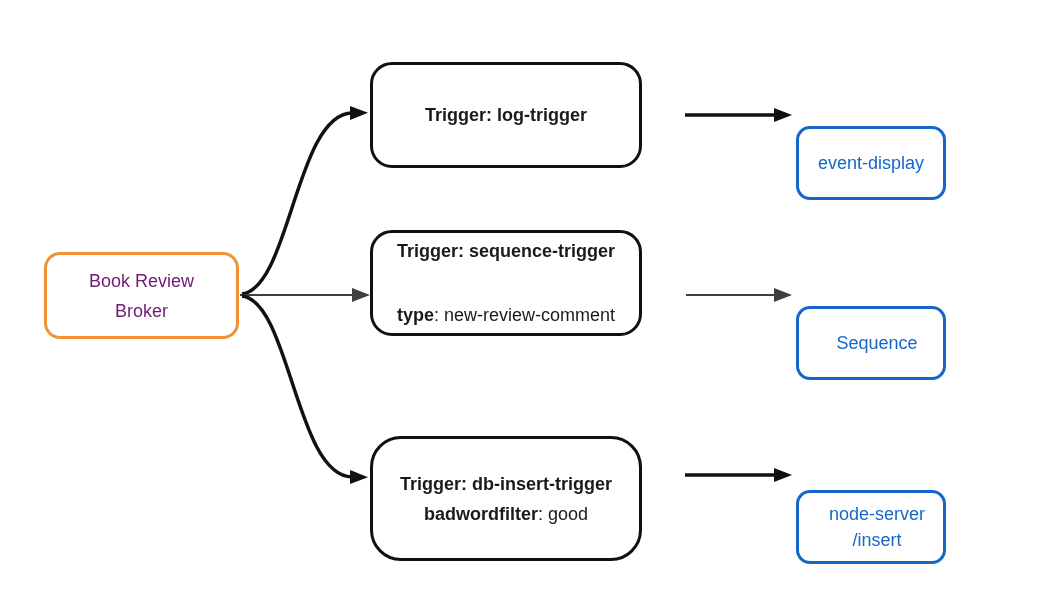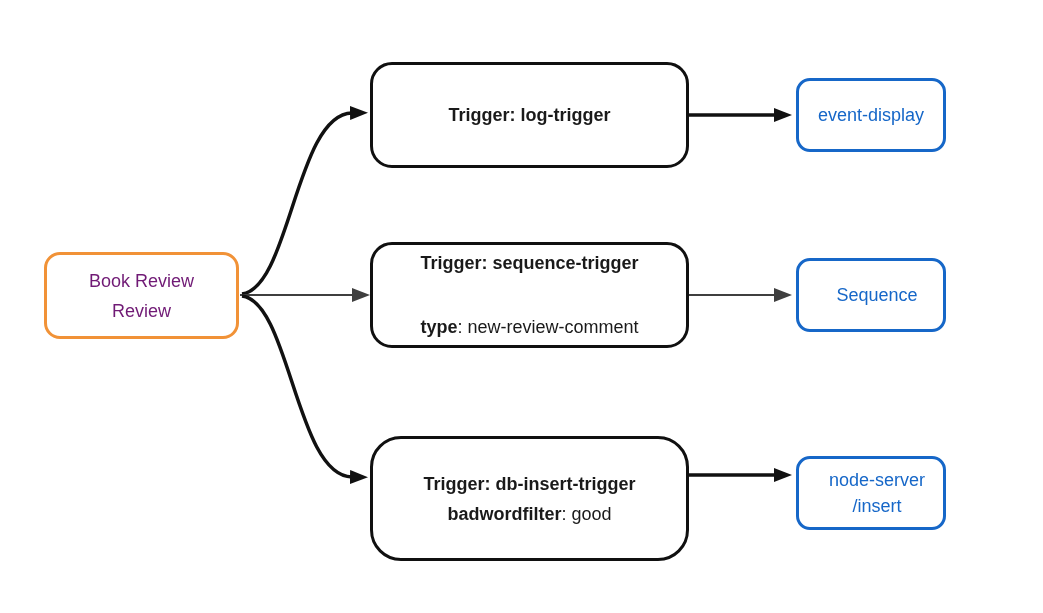--- a/index.html
+++ b/index.html
@@ -17,37 +17,37 @@
     position:absolute;box-sizing:border-box;background:#ffffff;
     display:flex;flex-direction:column;align-items:center;justify-content:center;
     text-align:center;
   }
   .broker{
     left:44px;top:252px;width:195px;height:87px;
     border:3px solid #f19237;border-radius:16px;
     color:#701a75;font-size:18px;line-height:30px;
   }
   .trigger{
-    left:370px;width:319px;
+    left:370px;width:272px;
     border:3px solid #101010;border-radius:22px;
     color:#1a1a1a;font-size:18px;line-height:30px;
   }
   #trigger-1{top:62px;height:106px;}
-  #trigger-2{top:242px;height:106px;gap:34px;}
+  #trigger-2{top:230px;height:106px;gap:34px;}
   #trigger-3{top:436px;height:125px;border-radius:31px;}
   .t-title{font-weight:bold;}
   .key{font-weight:bold;}
   .sink{
     left:796px;width:150px;height:74px;
     border:3px solid #1667c8;border-radius:14px;
-    color:#1667c8;font-size:18px;line-height:26px;
+    color:#1667c8;font-size:18px;line-height:26px;margin-top:48px;
   }
   #sink-1{top:78px;}
   #sink-2{top:258px;padding-left:12px;}
-  #sink-3{top:456px;padding-left:12px;}
+  #sink-3{top:442px;padding-left:12px;}
 </style>
 </head>
 <body>
 
 <div class="canvas">
 
   <svg class="edges" width="1043" height="613" viewBox="0 0 1043 613">
     <defs>
       <marker id="ah-black" markerUnits="userSpaceOnUse" markerWidth="20" markerHeight="16" refX="2" refY="7" orient="auto">
         <path d="M0,0 L18,7 L0,14 Z" fill="#111111"></path>
@@ -59,21 +59,21 @@
     <path class="edge black" d="M 242 294 C 290 288, 296 114, 352 113" marker-end="url(#ah-black)"></path>
     <path class="edge gray" d="M 240 295 L 354 295" marker-end="url(#ah-gray)"></path>
     <path class="edge black" d="M 242 296 C 290 302, 296 476, 352 477" marker-end="url(#ah-black)"></path>
     <path class="edge black" d="M 685 115 L 776 115" marker-end="url(#ah-black)"></path>
     <path class="edge gray" d="M 686 295 L 776 295" marker-end="url(#ah-gray)"></path>
     <path class="edge black" d="M 685 475 L 776 475" marker-end="url(#ah-black)"></path>
   </svg>
 
   <div class="node broker">
     <div>Book Review</div>
-    <div>Review</div>
+    <div>Broker</div>
   </div>
 
   <div id="trigger-1" class="node trigger">
     <div class="t-title">Trigger: log-trigger</div>
   </div>
 
   <div id="trigger-2" class="node trigger">
     <div class="t-title">Trigger: sequence-trigger</div>
     <div class="t-line"><span class="key">type</span><span>: new-review-comment</span></div>
   </div>

